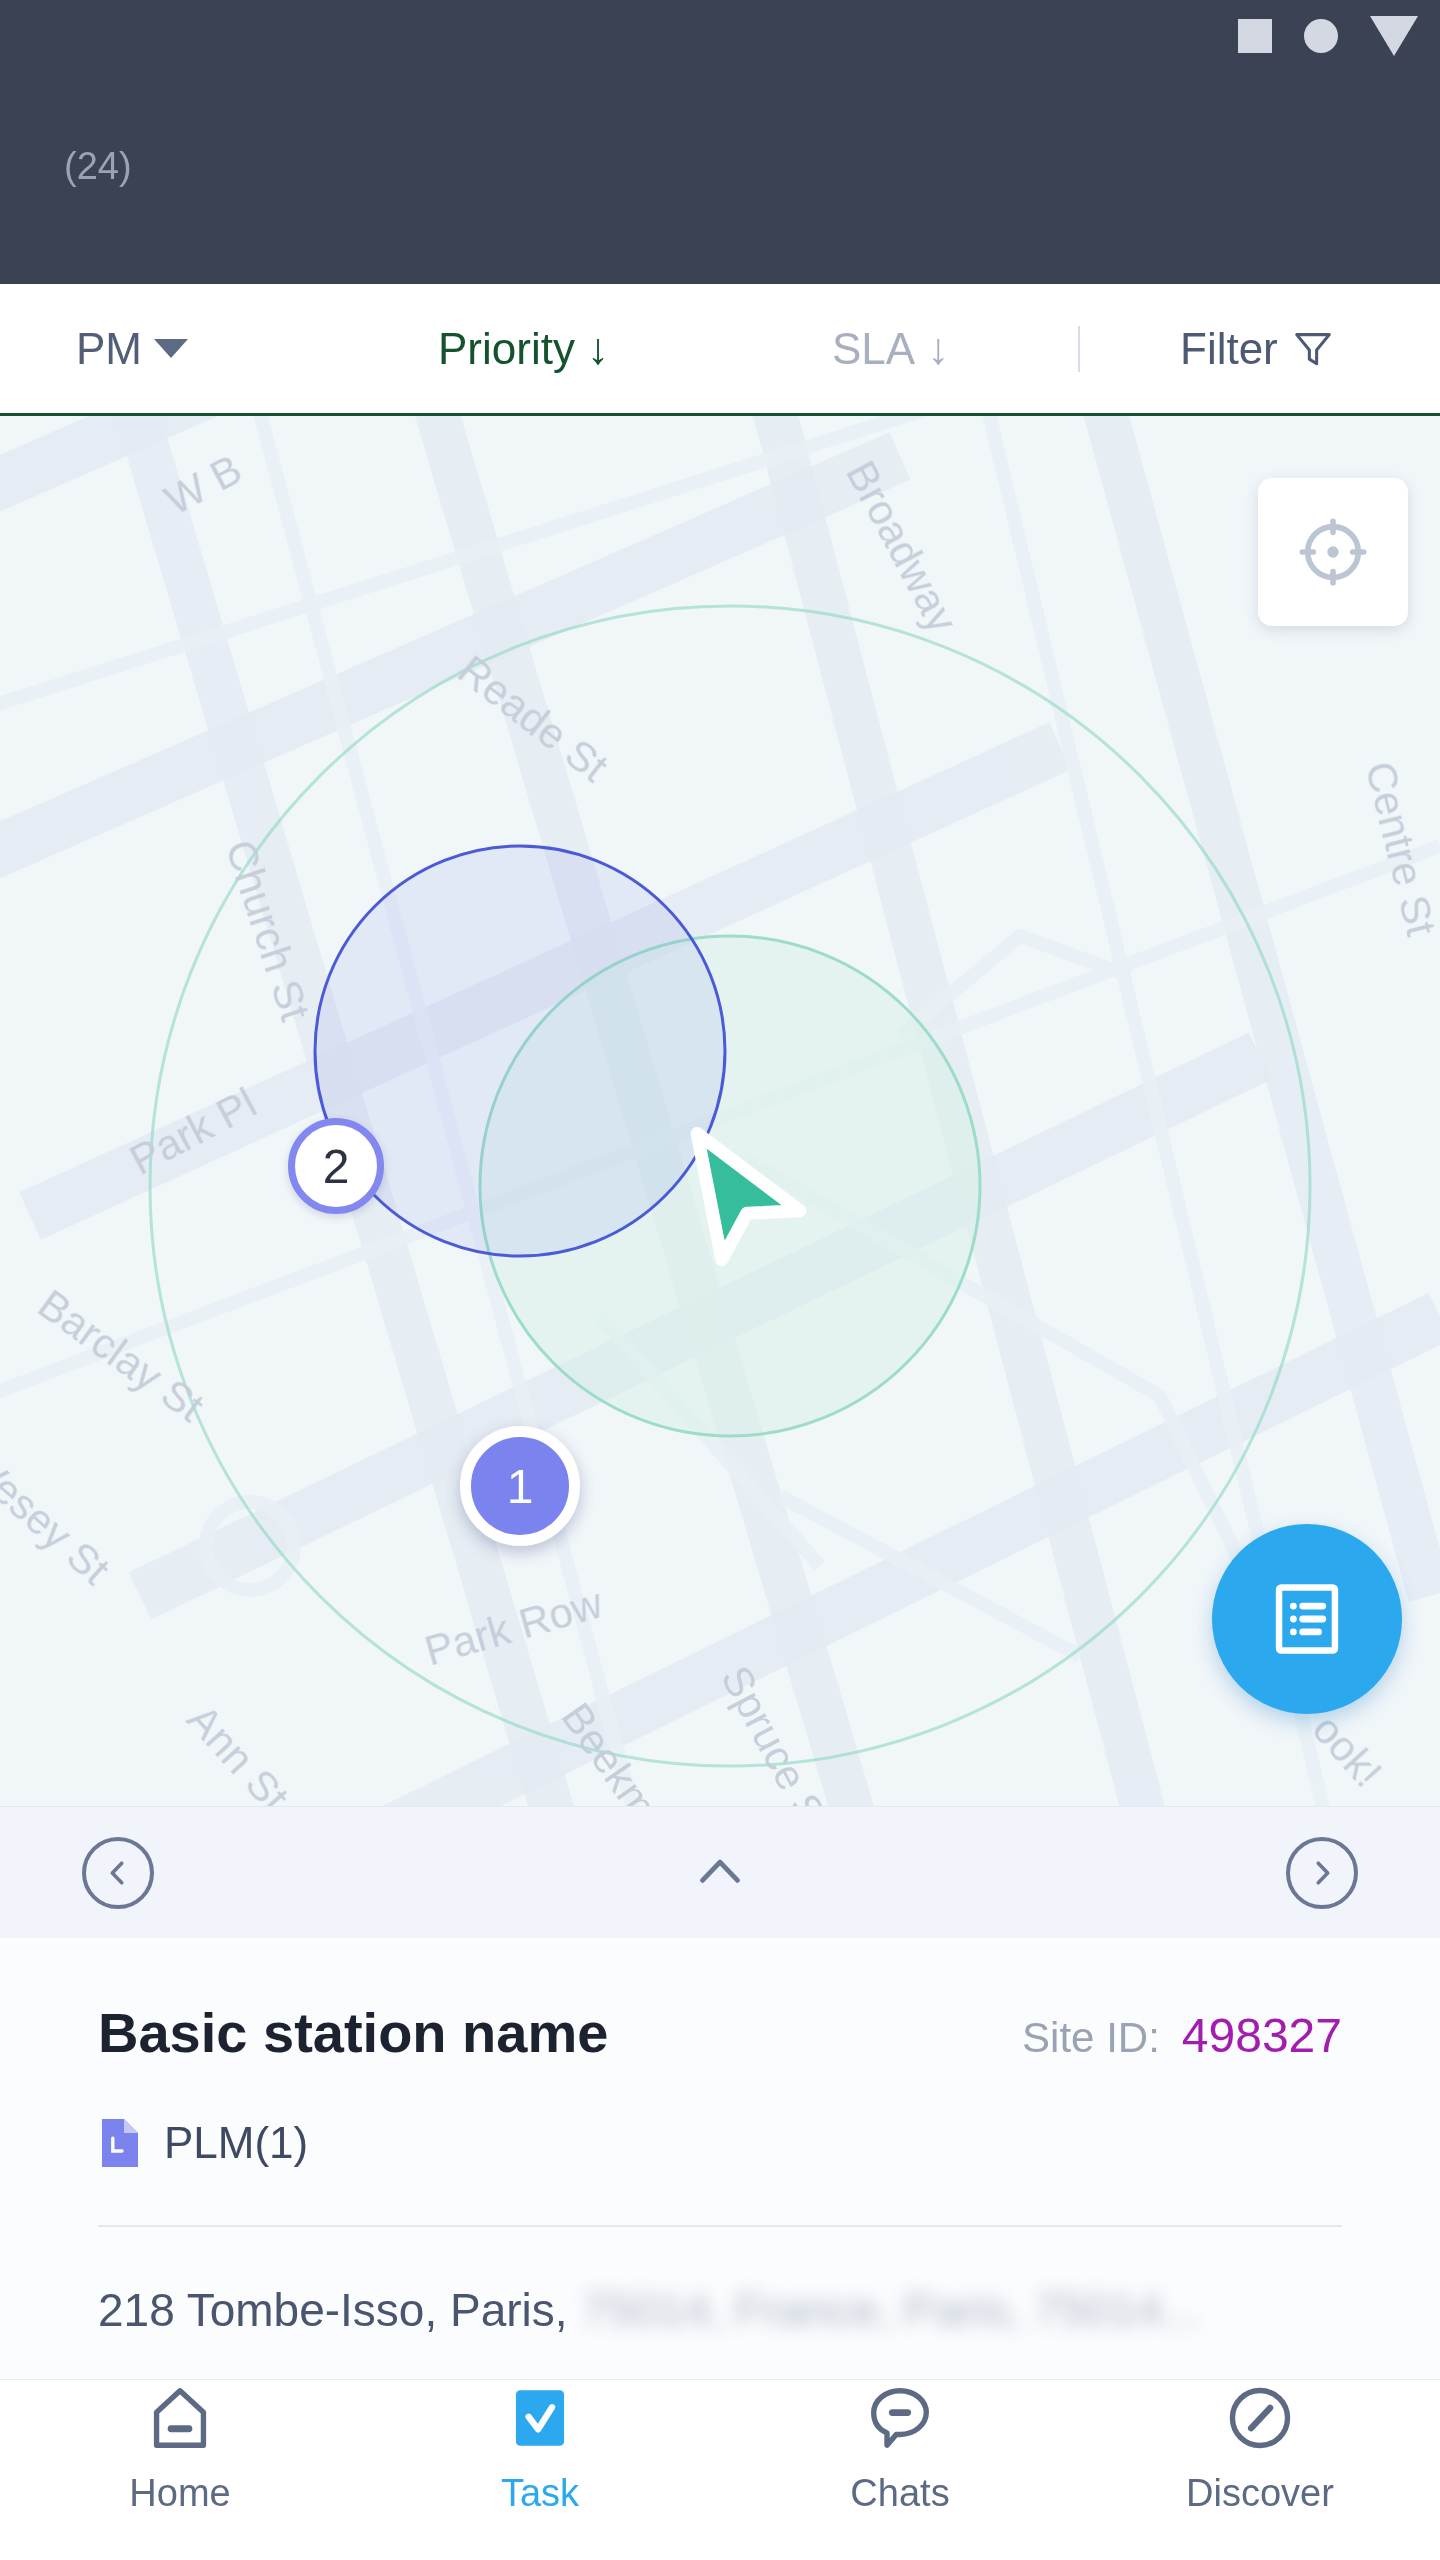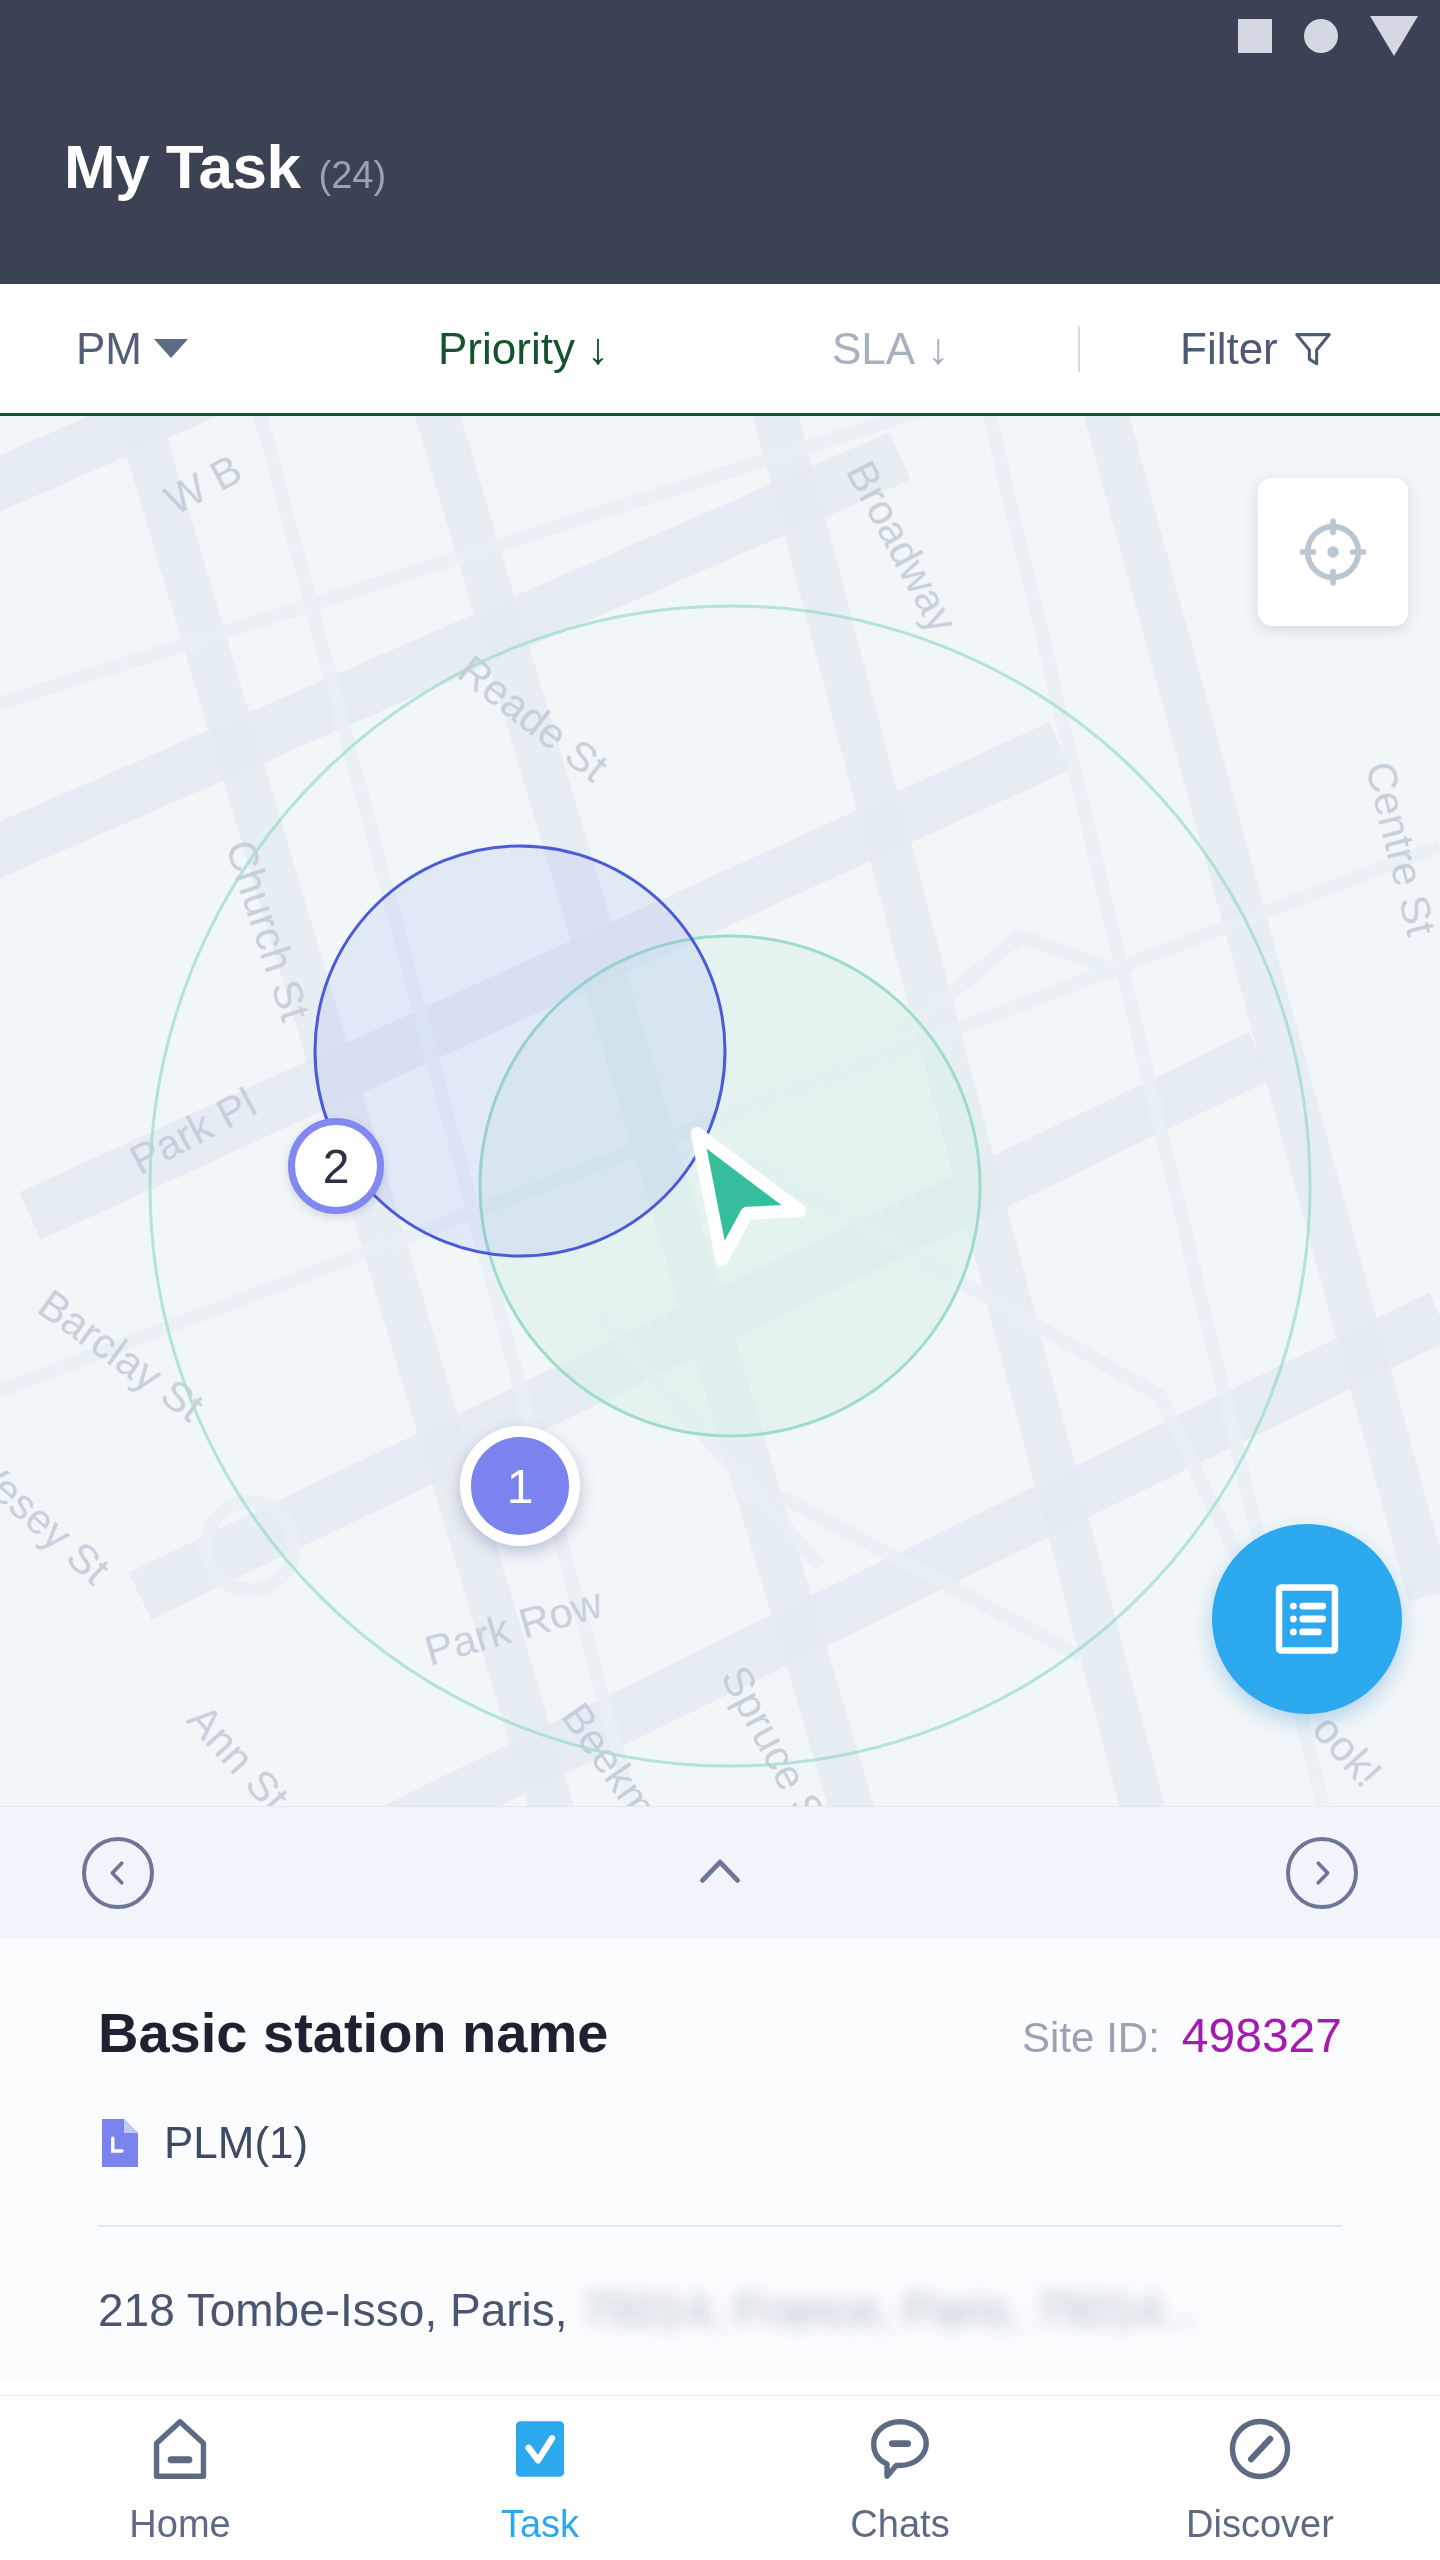--- a/index.html
+++ b/index.html
@@ -132,44 +132,43 @@
   .address { font-size:46px; color:#4a5670; padding:56px 0 44px 0; display:flex; align-items:baseline; }
   .addr-blur {
     margin-left:14px;
     color:#aeb6c6;
     filter:blur(9px);
     user-select:none;
   }
 
   
   .bottomnav {
-    position:absolute; left:0; bottom:0; width:1440px; height:165px;
+    position:absolute; left:0; bottom:16px; width:1440px; height:165px;
     background:#ffffff; border-top:1px solid #e7ebf2;
-    display:flex; align-items:center;
+    display:flex; align-items:flex-start;
   }
   .bn-item {
     flex:1; display:flex; flex-direction:column; align-items:center; gap:16px;
   }
   .bn-label { font-size:38px; color:#5d6a84; }
   .bn-item.active .bn-label { color:#2ba8ee; }
 </style>
 </head>
 <body>
 
 <div id="app">
 
   <div class="statusbar">
     <div class="sb-square"></div>
     <div class="sb-circle"></div>
     <div class="sb-tri"></div>
   </div>
 
   <div class="appbar">
     <div class="title-wrap">
-      <span class="title">My Task</span>
       <span class="title-count">(24)</span>
     </div>
   </div>
 
   <div class="filterbar">
     <div class="fb-item fb-pm">
       <span>PM</span>
       <span class="caret-down"></span>
     </div>
     <div class="fb-item fb-priority">

